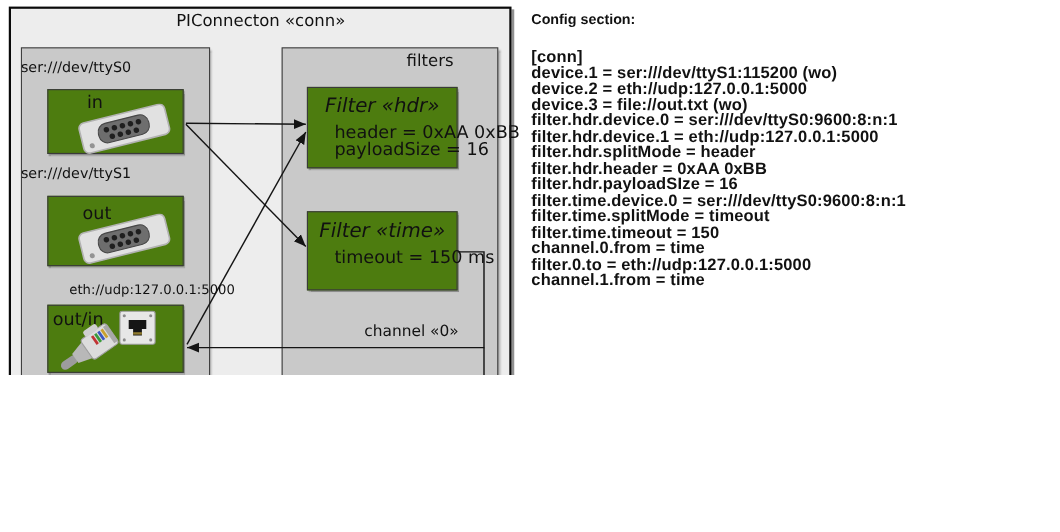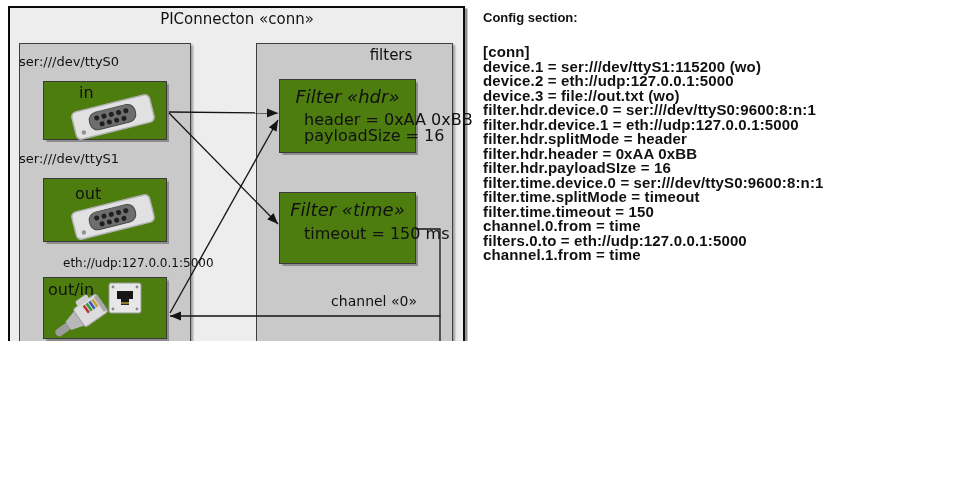--- a/index.html
+++ b/index.html
@@ -173,17 +173,17 @@
     <div>device.3 = file://out.txt (wo)</div>
     <div>filter.hdr.device.0 = ser:///dev/ttyS0:9600:8:n:1</div>
     <div>filter.hdr.device.1 = eth://udp:127.0.0.1:5000</div>
     <div>filter.hdr.splitMode = header</div>
     <div>filter.hdr.header = 0xAA 0xBB</div>
     <div>filter.hdr.payloadSIze = 16</div>
     <div>filter.time.device.0 = ser:///dev/ttyS0:9600:8:n:1</div>
     <div>filter.time.splitMode = timeout</div>
     <div>filter.time.timeout = 150</div>
     <div>channel.0.from = time</div>
-    <div>filters.0.to = eth://udp:127.0.0.1:5000</div>
+    <div>filter.0.to = eth://udp:127.0.0.1:5000</div>
     <div>channel.1.from = time</div>
   </div>
 
 </div>
 
 </body></html>

